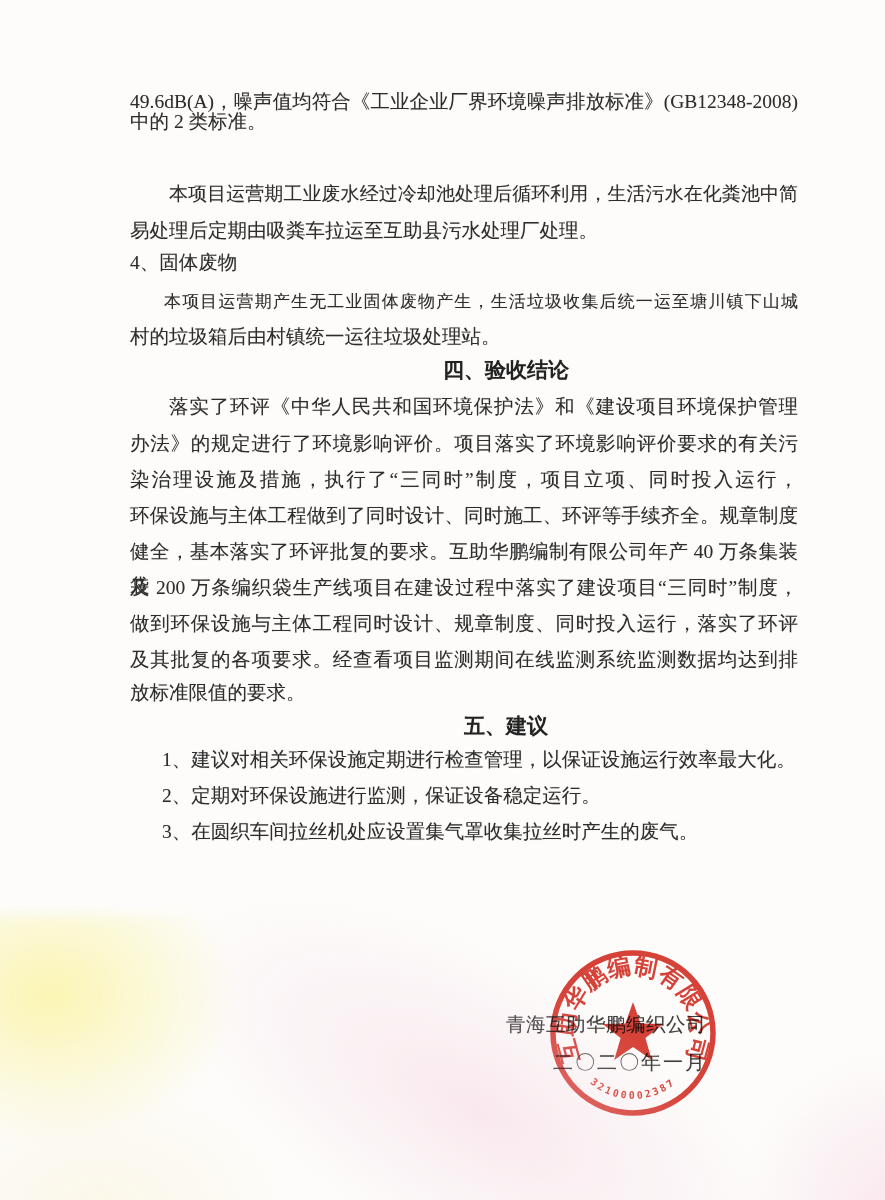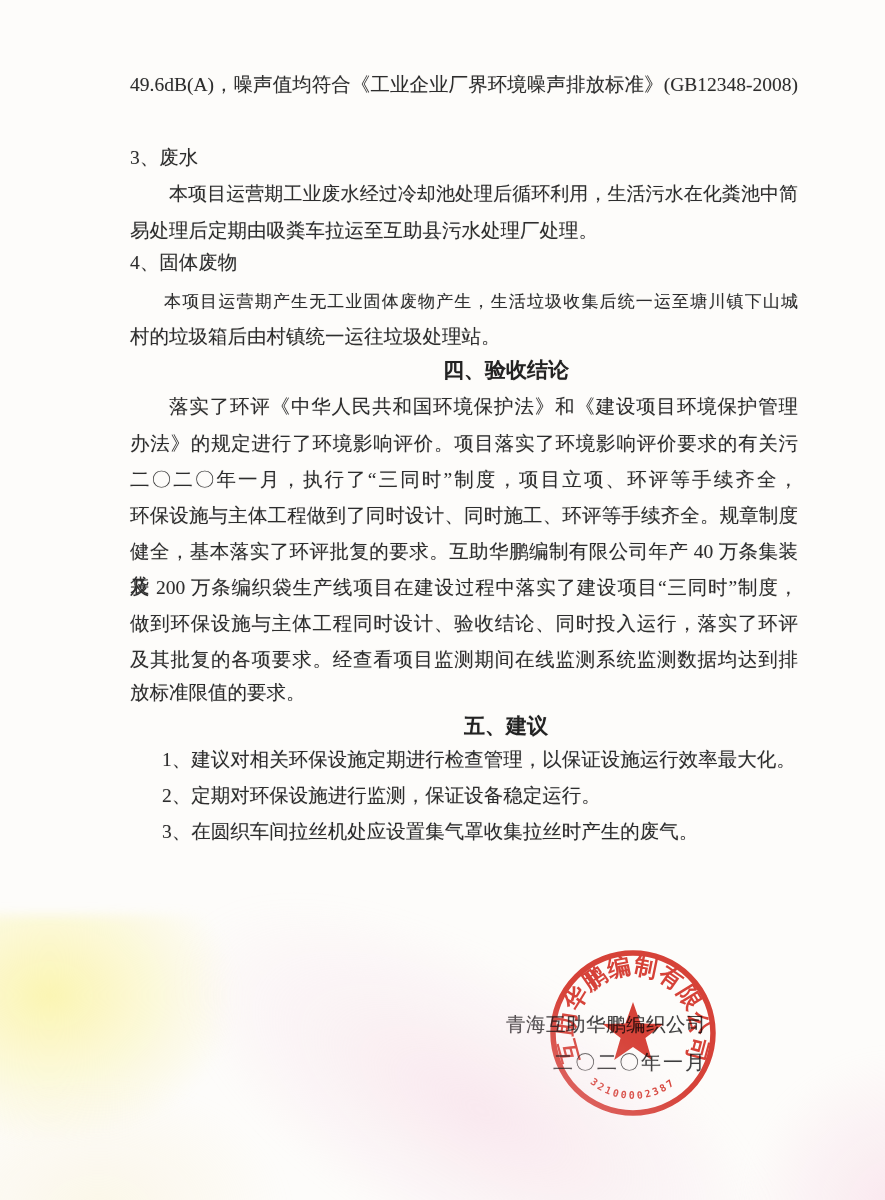--- a/index.html
+++ b/index.html
@@ -60,35 +60,35 @@
     left:-30px; top:1080px; width:320px; height:220px;
     background:radial-gradient(ellipse at 40% 60%, rgba(250,238,200,.35), rgba(250,238,200,0) 70%);
     filter:blur(8px);
   }
 </style>
 </head>
 <body>
 
 <div class="page">
 
-  <div class="line fill" style="top:68px">49.6dB(A)，噪声值均符合《工业企业厂界环境噪声排放标准》(GB12348-2008)</div>
-  <div class="line" style="top:141px">3、废水</div>
+  <div class="line fill" style="top:85px">49.6dB(A)，噪声值均符合《工业企业厂界环境噪声排放标准》(GB12348-2008)</div>
+  <div class="line" style="top:105px">中的 2 类标准。</div>
   <div class="line fill indent s19" style="top:177px">本项目运营期工业废水经过冷却池处理后循环利用，生活污水在化粪池中简</div>
   <div class="line" style="top:214px">易处理后定期由吸粪车拉运至互助县污水处理厂处理。</div>
   <div class="line" style="top:246px">4、固体废物</div>
   <div class="line fill s17" style="top:285px">本项目运营期产生无工业固体废物产生，生活垃圾收集后统一运至塘川镇下山城</div>
   <div class="line" style="top:320px">村的垃圾箱后由村镇统一运往垃圾处理站。</div>
   <div class="line heading" style="top:353px">四、验收结论</div>
   <div class="line fill indent" style="top:390px">落实了环评《中华人民共和国环境保护法》和《建设项目环境保护管理</div>
   <div class="line fill" style="top:427px">办法》的规定进行了环境影响评价。项目落实了环境影响评价要求的有关污</div>
-  <div class="line fill" style="top:463px">二〇二〇年一月，执行了“三同时”制度，项目立项、环评等手续齐全，</div>
+  <div class="line fill" style="top:463px">染治理设施及措施，执行了“三同时”制度，项目立项、同时投入运行，</div>
   <div class="line fill" style="top:499px">环保设施与主体工程做到了同时设计、同时施工、环评等手续齐全。规章制度</div>
   <div class="line fill" style="top:535px">健全，基本落实了环评批复的要求。互助华鹏编制有限公司年产 40 万条集装袋</div>
   <div class="line fill" style="top:571px">及 200 万条编织袋生产线项目在建设过程中落实了建设项目“三同时”制度，</div>
-  <div class="line fill" style="top:607px">做到环保设施与主体工程同时设计、验收结论、同时投入运行，落实了环评</div>
+  <div class="line fill" style="top:607px">做到环保设施与主体工程同时设计、规章制度、同时投入运行，落实了环评</div>
   <div class="line fill" style="top:643px">及其批复的各项要求。经查看项目监测期间在线监测系统监测数据均达到排</div>
   <div class="line" style="top:676px">放标准限值的要求。</div>
   <div class="line heading" style="top:709px">五、建议</div>
   <div class="line num" style="top:743px">1、建议对相关环保设施定期进行检查管理，以保证设施运行效率最大化。</div>
   <div class="line num" style="top:779px">2、定期对环保设施进行监测，保证设备稳定运行。</div>
   <div class="line num" style="top:815px">3、在圆织车间拉丝机处应设置集气罩收集拉丝时产生的废气。</div>
 
   <div class="sig sig-company">青海互助华鹏编织公司</div>
   <div class="sig sig-date">二〇二〇年一月</div>
 

